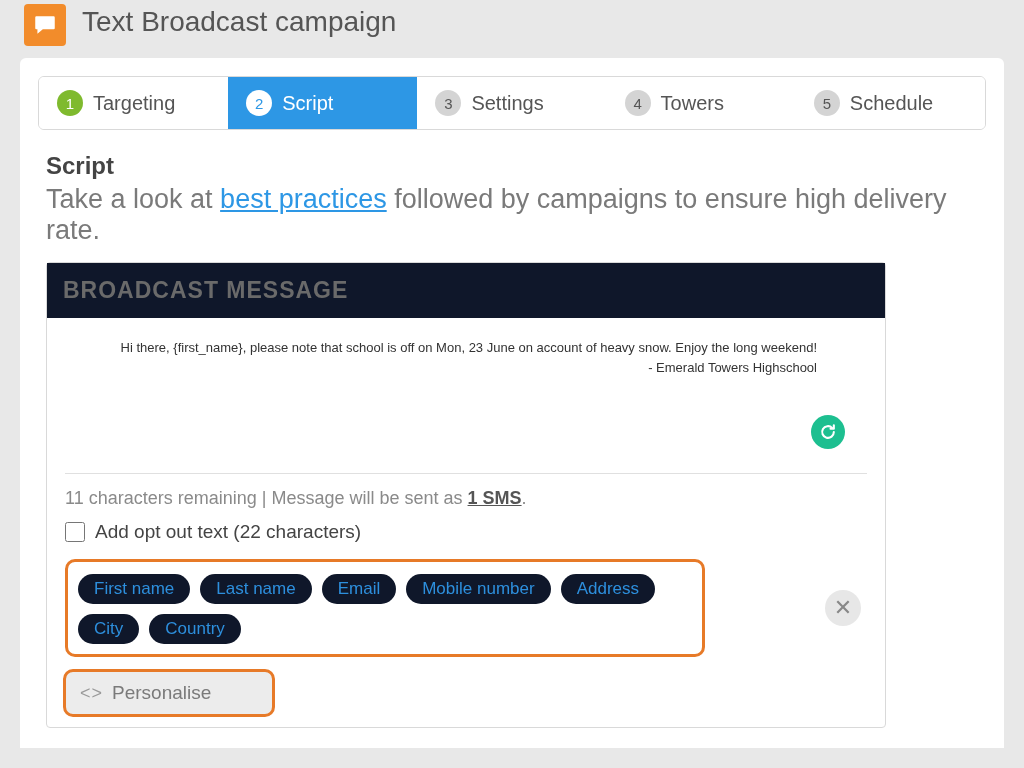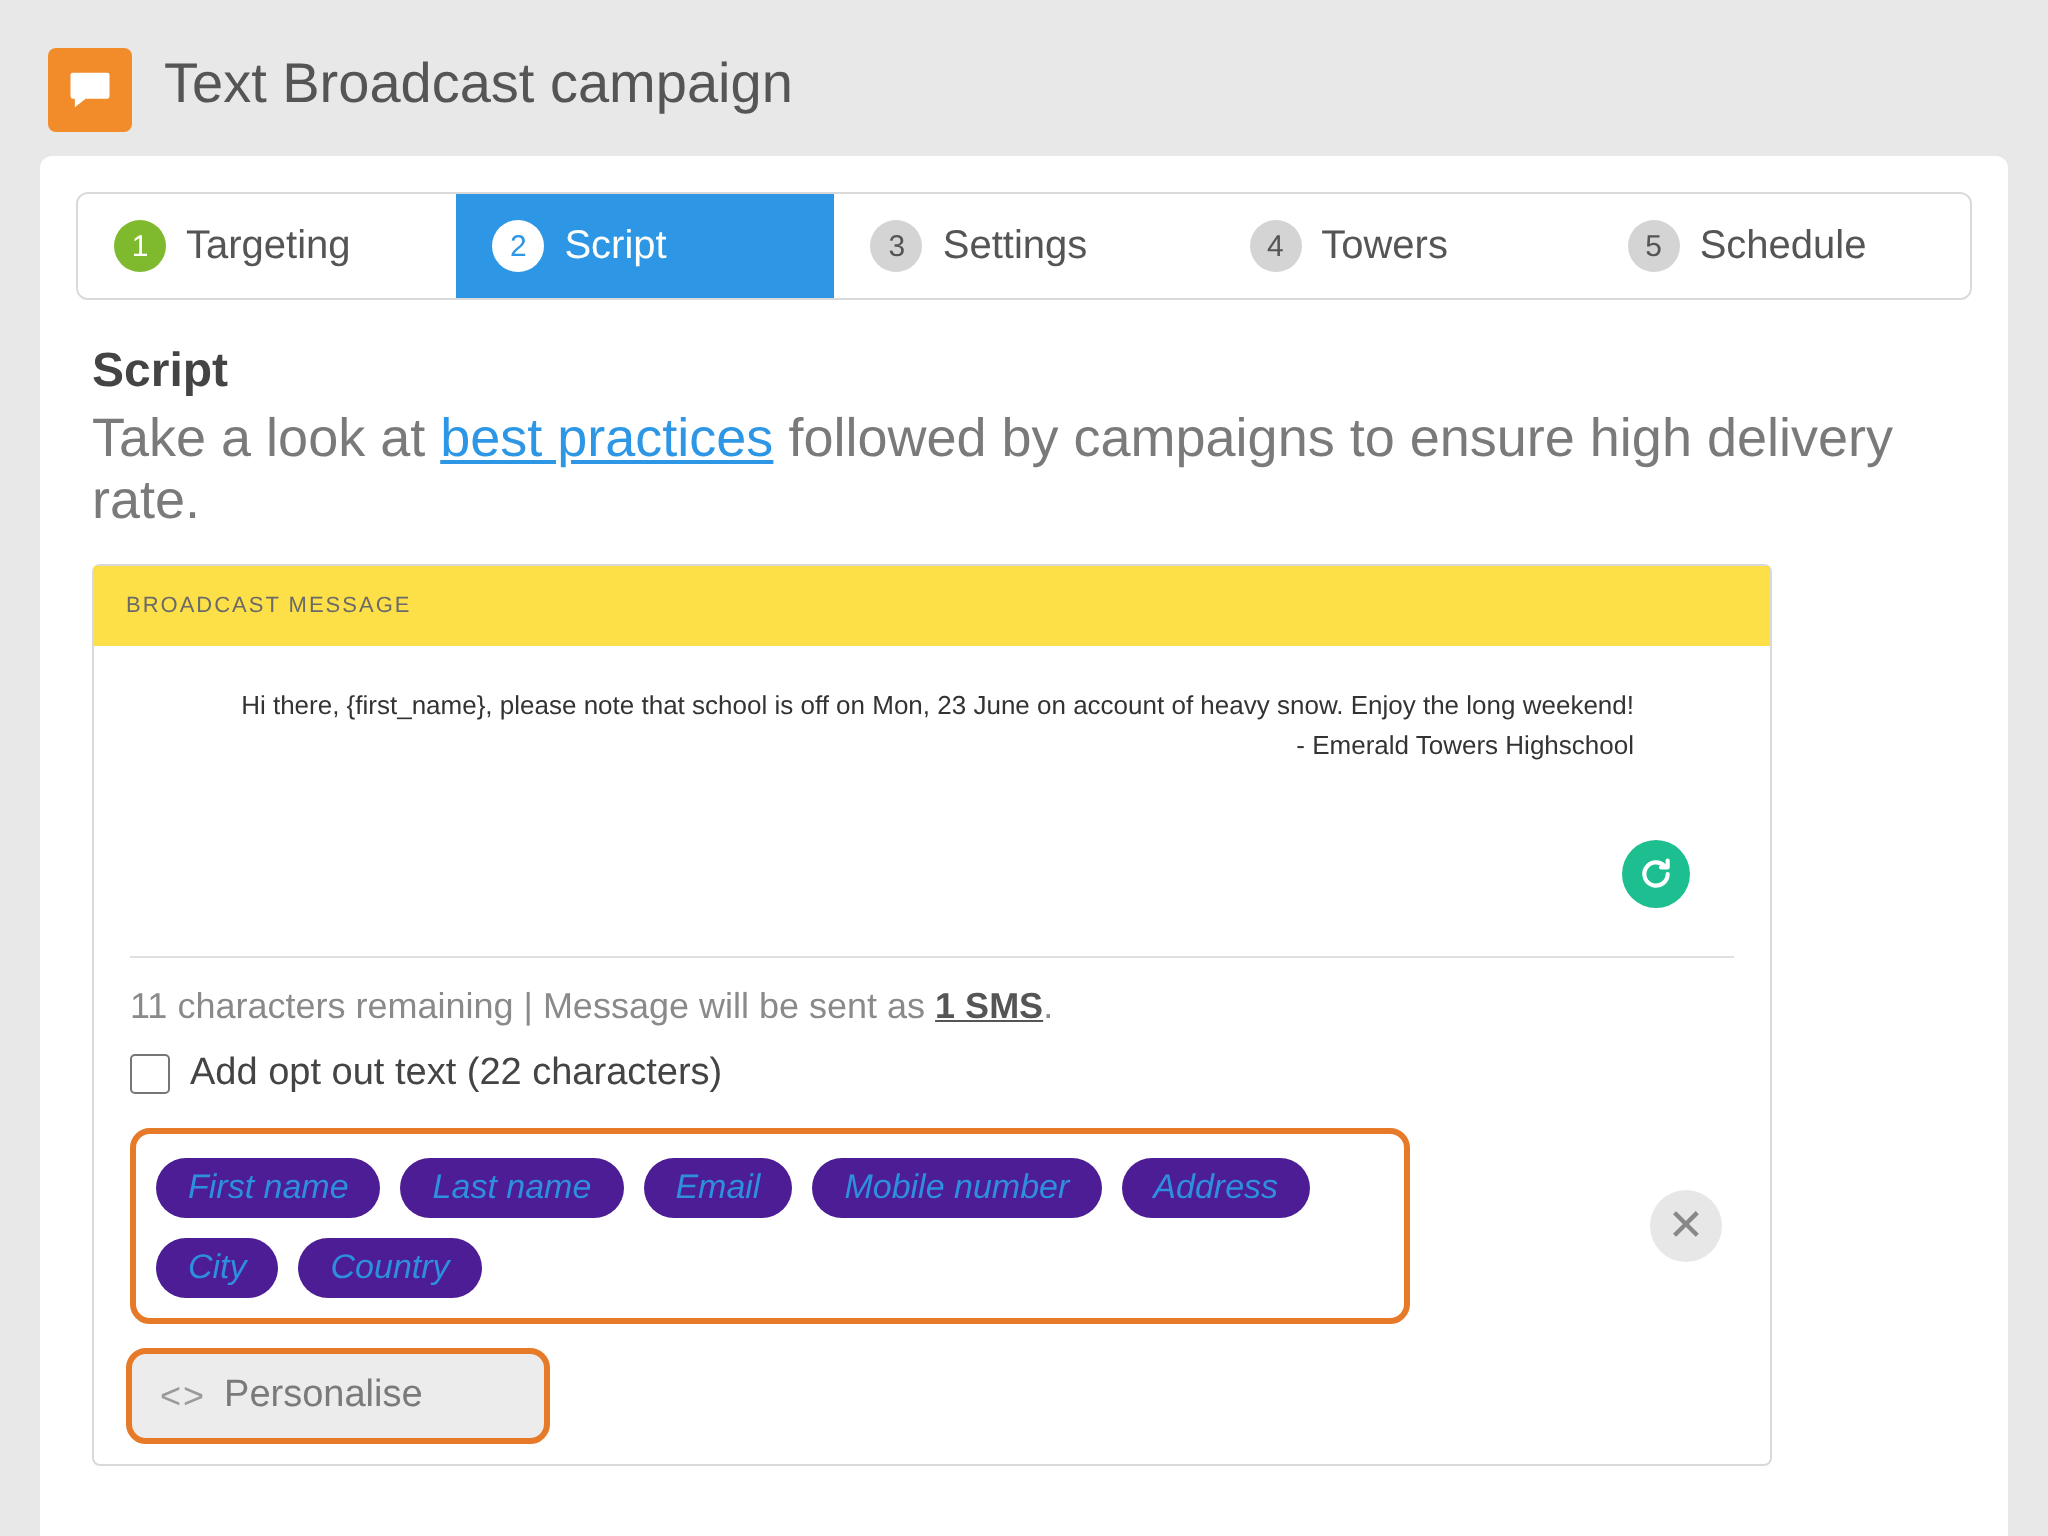--- a/index.html
+++ b/index.html
@@ -7,21 +7,21 @@
   body {
     background: #e8e8e8;
     font-family: -apple-system, BlinkMacSystemFont, "Segoe UI", "Helvetica Neue", Arial, sans-serif;
     color: #333;
   }
 
   
   .page-header {
     display: flex;
     align-items: flex-start;
-    padding: 20px 0 12px 24px;
+    padding: 0 0 12px 24px;
     gap: 16px;
   }
   .chat-icon-box {
     width: 42px; height: 42px;
     background: #f28c2b;
     border-radius: 4px;
     display: flex; align-items: center; justify-content: center;
     margin-top: 4px;
   }
   .chat-icon-box svg { width: 26px; height: 26px; fill: #fff; }
@@ -91,26 +91,26 @@
   .section-sub a { color: #2d97e5; text-decoration: underline; }
 
   
   .msg-card {
     margin-top: 16px;
     border: 1px solid #d9d9d9;
     border-radius: 4px;
     max-width: 840px;
   }
   .msg-card-header {
-    background: #fde047;
+    background: #0f172a;
     padding: 14px 16px;
-    font-size: 11px;
+    font-size: 23px;
     letter-spacing: 1px;
     color: #6a6a6a;
-    font-weight: 400;
+    font-weight: 700;
   }
   .msg-card-body { padding: 20px 18px 0 18px; }
 
   .msg-text {
     font-size: 13px;
     line-height: 1.5;
     color: #333;
     min-height: 125px;
     position: relative;
     padding-right: 50px;
@@ -158,27 +158,26 @@
     margin-bottom: 4px;
   }
   .token-box {
     border: 3px solid #e77a28;
     border-radius: 10px;
     padding: 12px 10px 10px 10px;
     display: flex; flex-wrap: wrap; gap: 10px;
     max-width: 640px;
   }
   .token-pill {
-    background: #4c1d95;
+    background: #0f172a;
     color: #2d8fdd;
     font-size: 17px;
     border-radius: 16px;
     padding: 5px 16px;
     cursor: pointer;
-    font-style: italic;
   }
   .close-tokens {
     position: absolute;
     right: 6px;
     top: 50%;
     transform: translateY(-50%);
     width: 36px; height: 36px;
     border-radius: 50%;
     background: #e7e7e7;
     color: #888;

